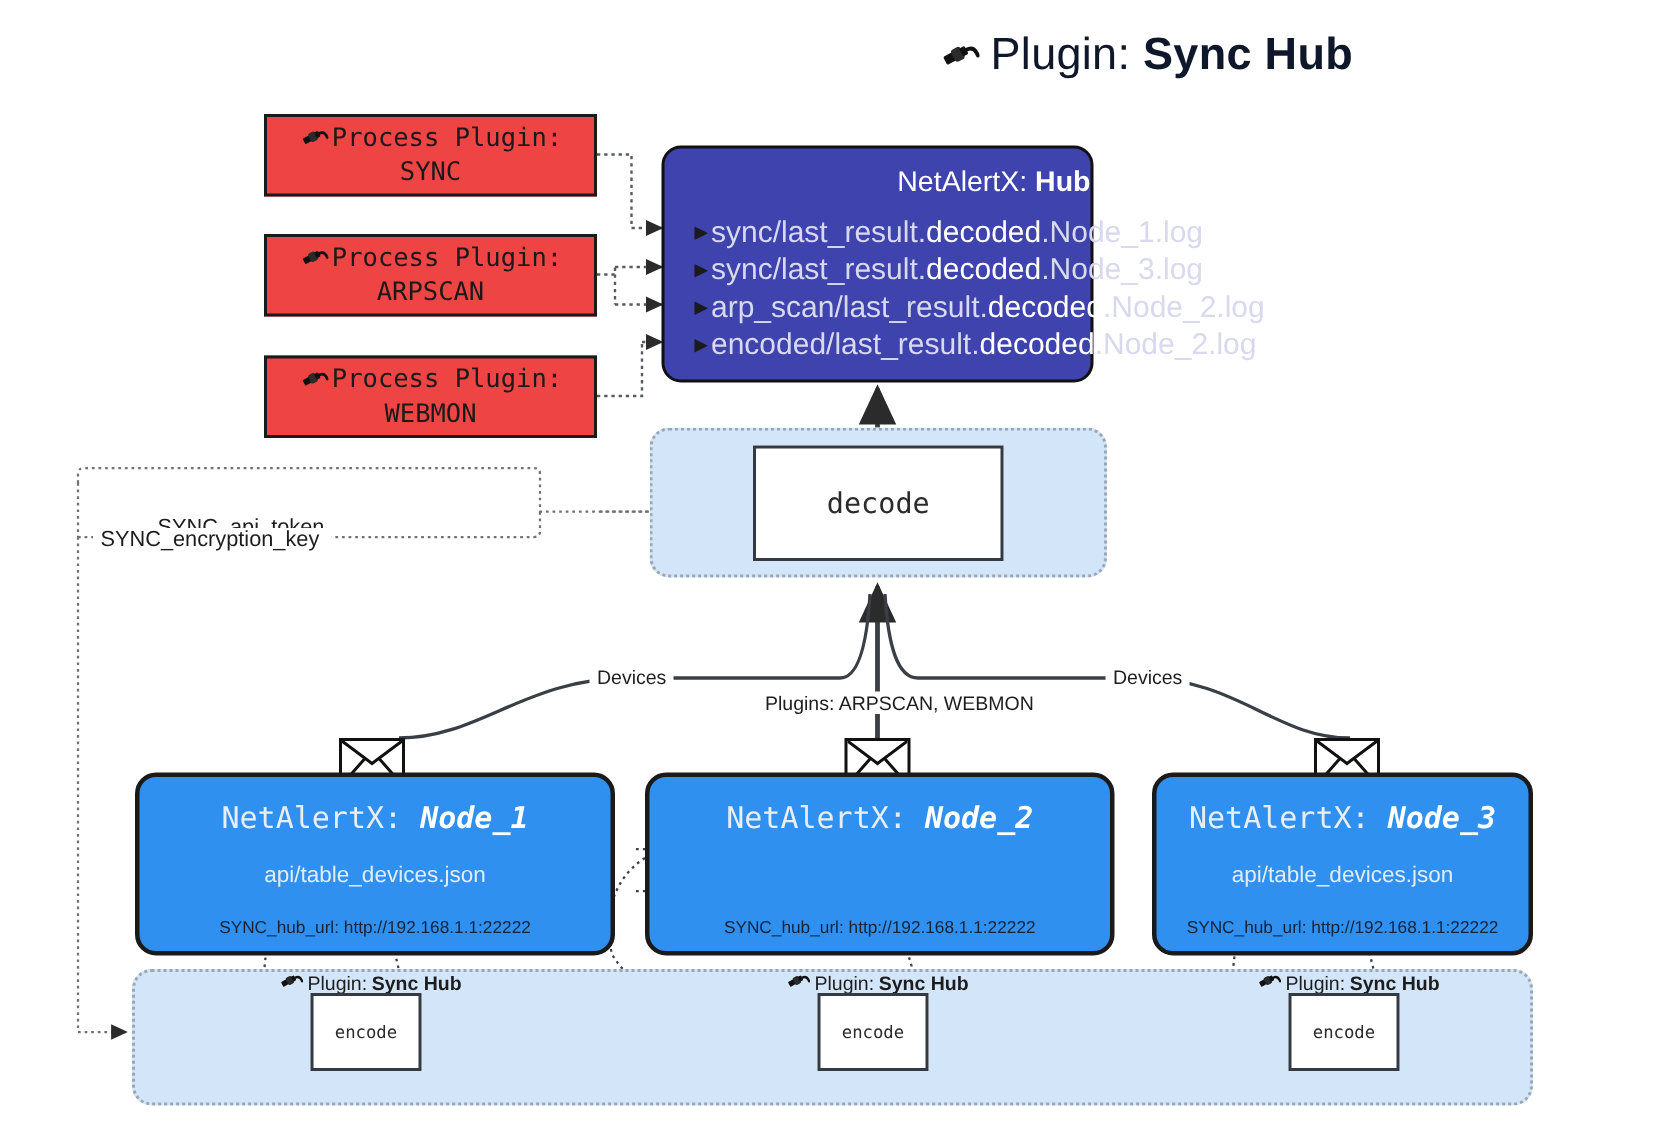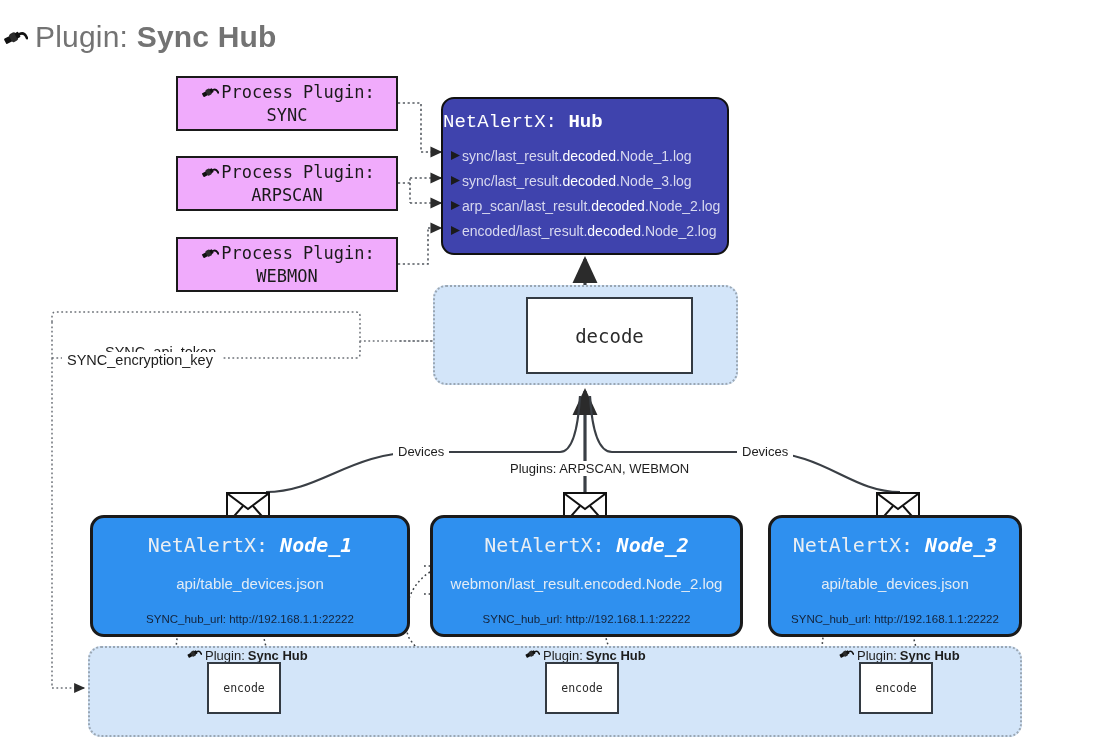--- a/index.html
+++ b/index.html
@@ -4,54 +4,54 @@
 <style>
   html,body{margin:0;padding:0;background:#ffffff;}
   body{width:1117px;height:754px;position:relative;overflow:hidden;
        font-family:"Liberation Sans",sans-serif;color:#1a1a1a;}
   #stage{position:absolute;inset:0;width:1117px;height:754px;}
   svg#wires{position:absolute;left:0;top:0;width:1117px;height:754px;pointer-events:none;}
 
   .abs{position:absolute;box-sizing:border-box;}
 
   
-  #title{left:0;top:16px;width:902px;text-align:left;font-size:30px;line-height:42px;
-         color:#737373;letter-spacing:.2px;}
+  #title{left:0;top:16px;width:902px;text-align:right;font-size:30px;line-height:42px;
+         color:#0f172a;letter-spacing:.2px;}
   #title .plugico{display:inline-block;vertical-align:-4px;margin-right:7px;}
   #title .light{font-weight:400;}
   #title .bold{font-weight:700;}
 
   #huburl{left:441px;top:76px;width:288px;text-align:center;font-size:11.5px;color:#1d1d1d;}
 
   
-  .procbox{background:#f0abfc;border:2px solid #1a1a1a;
+  .procbox{background:#ef4444;border:2px solid #1a1a1a;
            font-family:"DejaVu Sans Mono","Liberation Mono",monospace;
            font-size:17px;line-height:23px;color:#1a1a1a;text-align:center;
            display:flex;flex-direction:column;justify-content:center;align-items:center;}
   .procbox .l1{white-space:nowrap;display:flex;align-items:center;gap:2px;}
   .procbox .l2{white-space:nowrap;}
 
   
   #hub{left:441px;top:97px;width:288px;height:158px;background:#3f43ad;
        border:2px solid #111111;border-radius:13px;}
-  #hub .hubtitle{position:absolute;left:0;top:12px;width:100%;text-align:left;
-       font-family:Liberation Mono, monospace;font-size:19px;color:#ffffff;}
+  #hub .hubtitle{position:absolute;left:0;top:12px;width:100%;text-align:right;
+       font-family:Liberation Sans, sans-serif;font-size:19px;color:#ffffff;}
   #hub .hubtitle b{font-weight:700;}
   #hub .loglines{position:absolute;left:0;top:44px;width:100%;}
-  .logline{display:flex;align-items:center;height:25px;padding-left:7px;
-           font-size:14px;color:#d8d9ef;white-space:nowrap;}
+  .logline{display:flex;align-items:center;height:25px;padding-left:19px;
+           font-size:20px;color:#d8d9ef;white-space:nowrap;}
   .logline b{font-weight:400;color:#ffffff;}
   .logarrow{flex:0 0 auto;margin-right:1px;display:inline-block;}
 
   
   #decodegrp{left:433px;top:285px;width:305px;height:100px;background:#d3e5f9;
              border:2px dotted #9aa7b4;border-radius:13px;}
   #decodebox{left:502px;top:297px;width:167px;height:77px;background:#ffffff;
              border:2px solid #333a42;display:flex;align-items:center;justify-content:center;
-             font-family:"DejaVu Sans Mono","Liberation Mono",monospace;font-size:19px;color:#2b2b2b;margin-left:24px;}
+             font-family:"DejaVu Sans Mono","Liberation Mono",monospace;font-size:19px;color:#2b2b2b;}
 
   
   .keylabel{font-size:14.5px;color:#1d1d1d;background:#ffffff;padding:0 5px;white-space:nowrap;}
   #k-token{left:100px;top:316px;margin-top:28px;}
   #k-enc{left:62px;top:352px;}
 
   
   .edgelabel{font-size:13px;color:#1d1d1d;background:#ffffff;padding:0 5px;white-space:nowrap;}
   #lbl-dev-l{left:393px;top:444px;}
   #lbl-dev-r{left:737px;top:444px;}
@@ -322,21 +322,20 @@
       <div class="nline">api/table_devices.json</div>
     </div>
     <div class="nfoot">SYNC_hub_url: http://192.168.1.1:22222</div>
   </div>
 
   <div id="node2" class="abs node">
     <div class="ntitle">
       <span>NetAlertX: </span><b>Node_2</b>
     </div>
     <div class="nlines">
-      <div class="nline">webmon/last_result.encoded.Node_2.log</div>
     </div>
     <div class="nfoot">SYNC_hub_url: http://192.168.1.1:22222</div>
   </div>
 
   <div id="node3" class="abs node">
     <div class="ntitle">
       <span>NetAlertX: </span><b>Node_3</b>
     </div>
     <div class="nlines">
       <div class="nline">api/table_devices.json</div>

